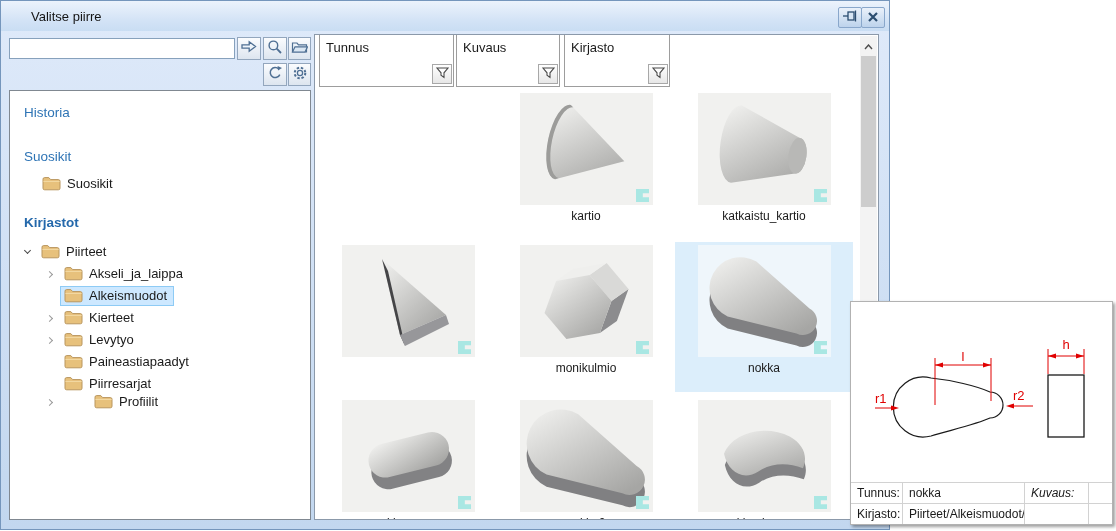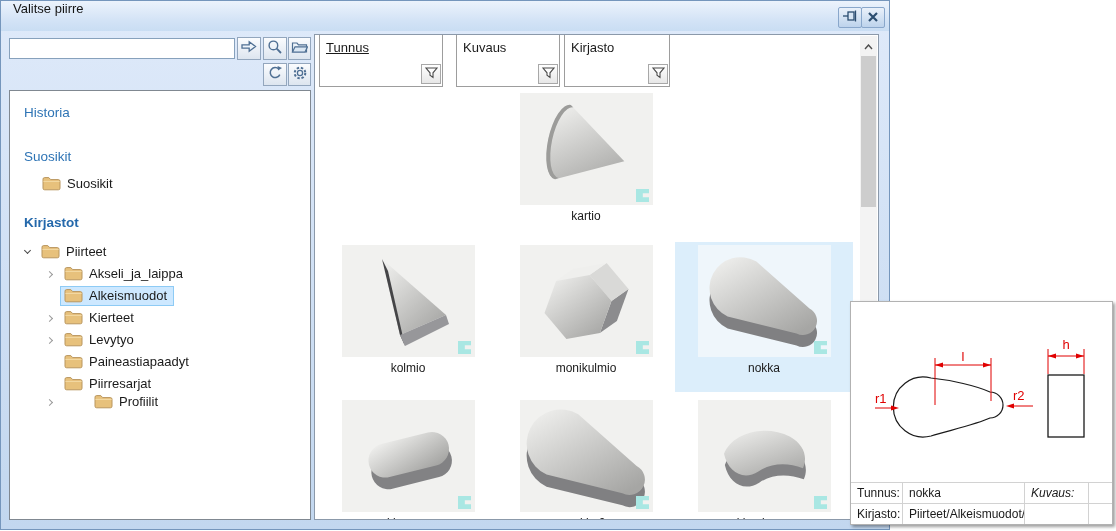--- a/index.html
+++ b/index.html
@@ -1,22 +1,22 @@
 <!DOCTYPE html>
 <html><head>
 <meta charset="utf-8">
 <style>
   html,body{margin:0;padding:0;}
   body{width:1116px;height:531px;background:#ffffff;font-family:"Liberation Sans",sans-serif;position:relative;overflow:hidden;color:#1a1a1a;}
 
   
   .dialog{position:absolute;left:0;top:0;width:890px;height:530px;box-sizing:border-box;
     border:1px solid #7596bc;background:linear-gradient(#dfeafa,#c2d7ef);}
-  .titlebar{position:absolute;left:0;top:0;right:0;height:30px;display:flex;align-items:flex-start;
-    padding-left:12px;font-size:13px;color:#151515;background:linear-gradient(#ecf3fc,#d3e3f6 65%,#c9ddf3);}
+  .titlebar{position:absolute;left:0;top:0;right:0;height:30px;display:flex;align-items:center;
+    padding-left:30px;font-size:13px;color:#151515;background:linear-gradient(#ecf3fc,#d3e3f6 65%,#c9ddf3);}
   .win-btn{position:absolute;top:6px;width:22px;height:19px;border:1px solid #89a7cb;border-radius:2px;
     background:linear-gradient(#eaf1fa,#bdd3ec);display:flex;align-items:center;justify-content:center;cursor:default;}
   .btn-pin{right:27px;} .btn-close{right:4px;}
 
   
   .left-panel{position:absolute;left:8px;top:35px;width:352px;height:484px;padding-left:29px;}
   .search-input{position:absolute;left:0;top:2px;width:218px;height:19px;border:1px solid #87a1bc;
     background:#fff;font-size:12px;padding:0 3px;font-family:"Liberation Sans",sans-serif;}
   .tb-btn{position:absolute;width:24px;height:23px;box-sizing:border-box;border:1px solid #93a6bd;
     background:linear-gradient(#fbfcfe,#dde5ef);display:flex;align-items:center;justify-content:center;}
@@ -34,21 +34,21 @@
   .chev.expanded::before{content:"";position:absolute;left:2px;top:0;width:4px;height:4px;
     border-right:1.4px solid #484848;border-top:1.4px solid #484848;transform:rotate(135deg);}
   .node{display:flex;align-items:center;gap:6px;padding:1px 6px 2px 3px;border:1px solid transparent;}
   .node.selected{background:#cde8ff;border-color:#8ecbf5;}
 
   
   .right-panel{position:absolute;left:313px;top:33px;width:565px;height:486px;box-sizing:border-box;
     background:#fff;border:1px solid #8b99aa;overflow:hidden;}
   .col-box{position:absolute;top:0;height:52px;box-sizing:border-box;background:#fff;
     border:1px solid #9d9d9d;border-top:none;}
-  .c1{left:4px;width:124px;text-decoration:underline;} .c2{left:141px;width:104px;} .c3{left:249px;width:106px;}
+  .c1{left:4px;width:135px;} .c2{left:141px;width:104px;} .c3{left:249px;width:106px;}
   .col-label{padding:5px 6px 0;font-size:13px;}
   .filter-btn{position:absolute;right:1px;bottom:2px;width:20px;height:20px;box-sizing:border-box;
     border:1px solid #a8a8a8;background:linear-gradient(#ffffff,#e7e7e7);display:flex;align-items:center;justify-content:center;}
 
   .grid{position:absolute;left:0;top:52px;width:548px;height:432px;overflow:hidden;}
   .cell{position:absolute;width:178px;height:150px;text-align:center;}
   .cell.selected{background:#dceefb;}
   .thumb{width:133px;height:112px;background:#f1f1ef;margin:3px auto 0;position:relative;}
   .cell.selected .thumb{background:#eff6fb;}
   .badge{position:absolute;right:3px;bottom:3px;line-height:0;}
@@ -290,35 +290,51 @@
                 </defs>
     <g transform="rotate(12 66 56)">
     <path d="M42,16 A15,38 0 0 0 42,92 L106,60 Z" fill="url(#g1)"></path>
     <path d="M42,16 A15,38 0 0 0 42,92 L45,90 A14,36 0 0 1 45,18 Z" fill="#9c9c9a"></path>
                 </g>
               </svg></span><span class="badge"><svg width="14" height="13" viewBox="0 0 14 13">
 <path d="M0,0 H13 V4.2 H6.8 V8.2 H13 V13 H0 Z" fill="#a9e7e3"></path>
               </svg></span></div>
           <div class="tile-label">kartio</div>
         </div>
+      <div class="cell" style="left:360px;top:3px">
+          <div class="thumb"><span><svg width="133" height="112" viewBox="0 0 133 112">
+                <defs>
+                  <linearGradient id="g2" x1="0" y1="0" x2="0.8" y2="1">
+<stop offset="0" stop-color="#f3f3f1"></stop>
+                    <stop offset="1" stop-color="#a6a6a4"></stop>
+                  </linearGradient>
+                </defs>
+    <g transform="rotate(8 66 56)">
+    <path d="M38,16 A16,39 0 0 0 38,94 L100,76 A9,18 0 0 0 100,40 Z" fill="url(#g2)"></path>
+    <ellipse cx="100" cy="58" rx="9" ry="18" fill="#b8b8b6"></ellipse>
+                </g>
+              </svg></span><span class="badge"><svg width="14" height="13" viewBox="0 0 14 13">
+<path d="M0,0 H13 V4.2 H6.8 V8.2 H13 V13 H0 Z" fill="#a9e7e3"></path>
+              </svg></span></div>
+          <div class="tile-label">katkaistu_kartio</div>
+        </div>
       <div class="cell" style="left:4px;top:155px">
           <div class="thumb"><span><svg width="133" height="112" viewBox="0 0 133 112">
                 <defs>
                   <linearGradient id="g3" x1="0" y1="0" x2="0.8" y2="1">
 <stop offset="0" stop-color="#f3f3f1"></stop>
                     <stop offset="1" stop-color="#a6a6a4"></stop>
                   </linearGradient>
                 </defs>
     <path d="M40,14 L104,70 L58,90 Z" fill="url(#g3)"></path>
     <path d="M40,14 L58,90 L63,101 L46,26 Z" fill="#454547"></path>
     <path d="M104,70 L58,90 L63,101 L107,79 Z" fill="#97979a"></path>
               </svg></span><span class="badge"><svg width="14" height="13" viewBox="0 0 14 13">
 <path d="M0,0 H13 V4.2 H6.8 V8.2 H13 V13 H0 Z" fill="#a9e7e3"></path>
               </svg></span></div>
-          <div class="tile-label">kolmio</div>
         </div>
       <div class="cell" style="left:182px;top:155px">
           <div class="thumb"><span><svg width="133" height="112" viewBox="0 0 133 112">
                 <defs>
                   <linearGradient id="g4" x1="0" y1="0" x2="0.8" y2="1">
 <stop offset="0" stop-color="#f3f3f1"></stop>
                     <stop offset="1" stop-color="#a6a6a4"></stop>
                   </linearGradient>
                 </defs>
     <path d="M91.5,56.1 L108.5,44.1 L96.9,76 L79.9,88 Z" fill="#8c8c8e"></path>

